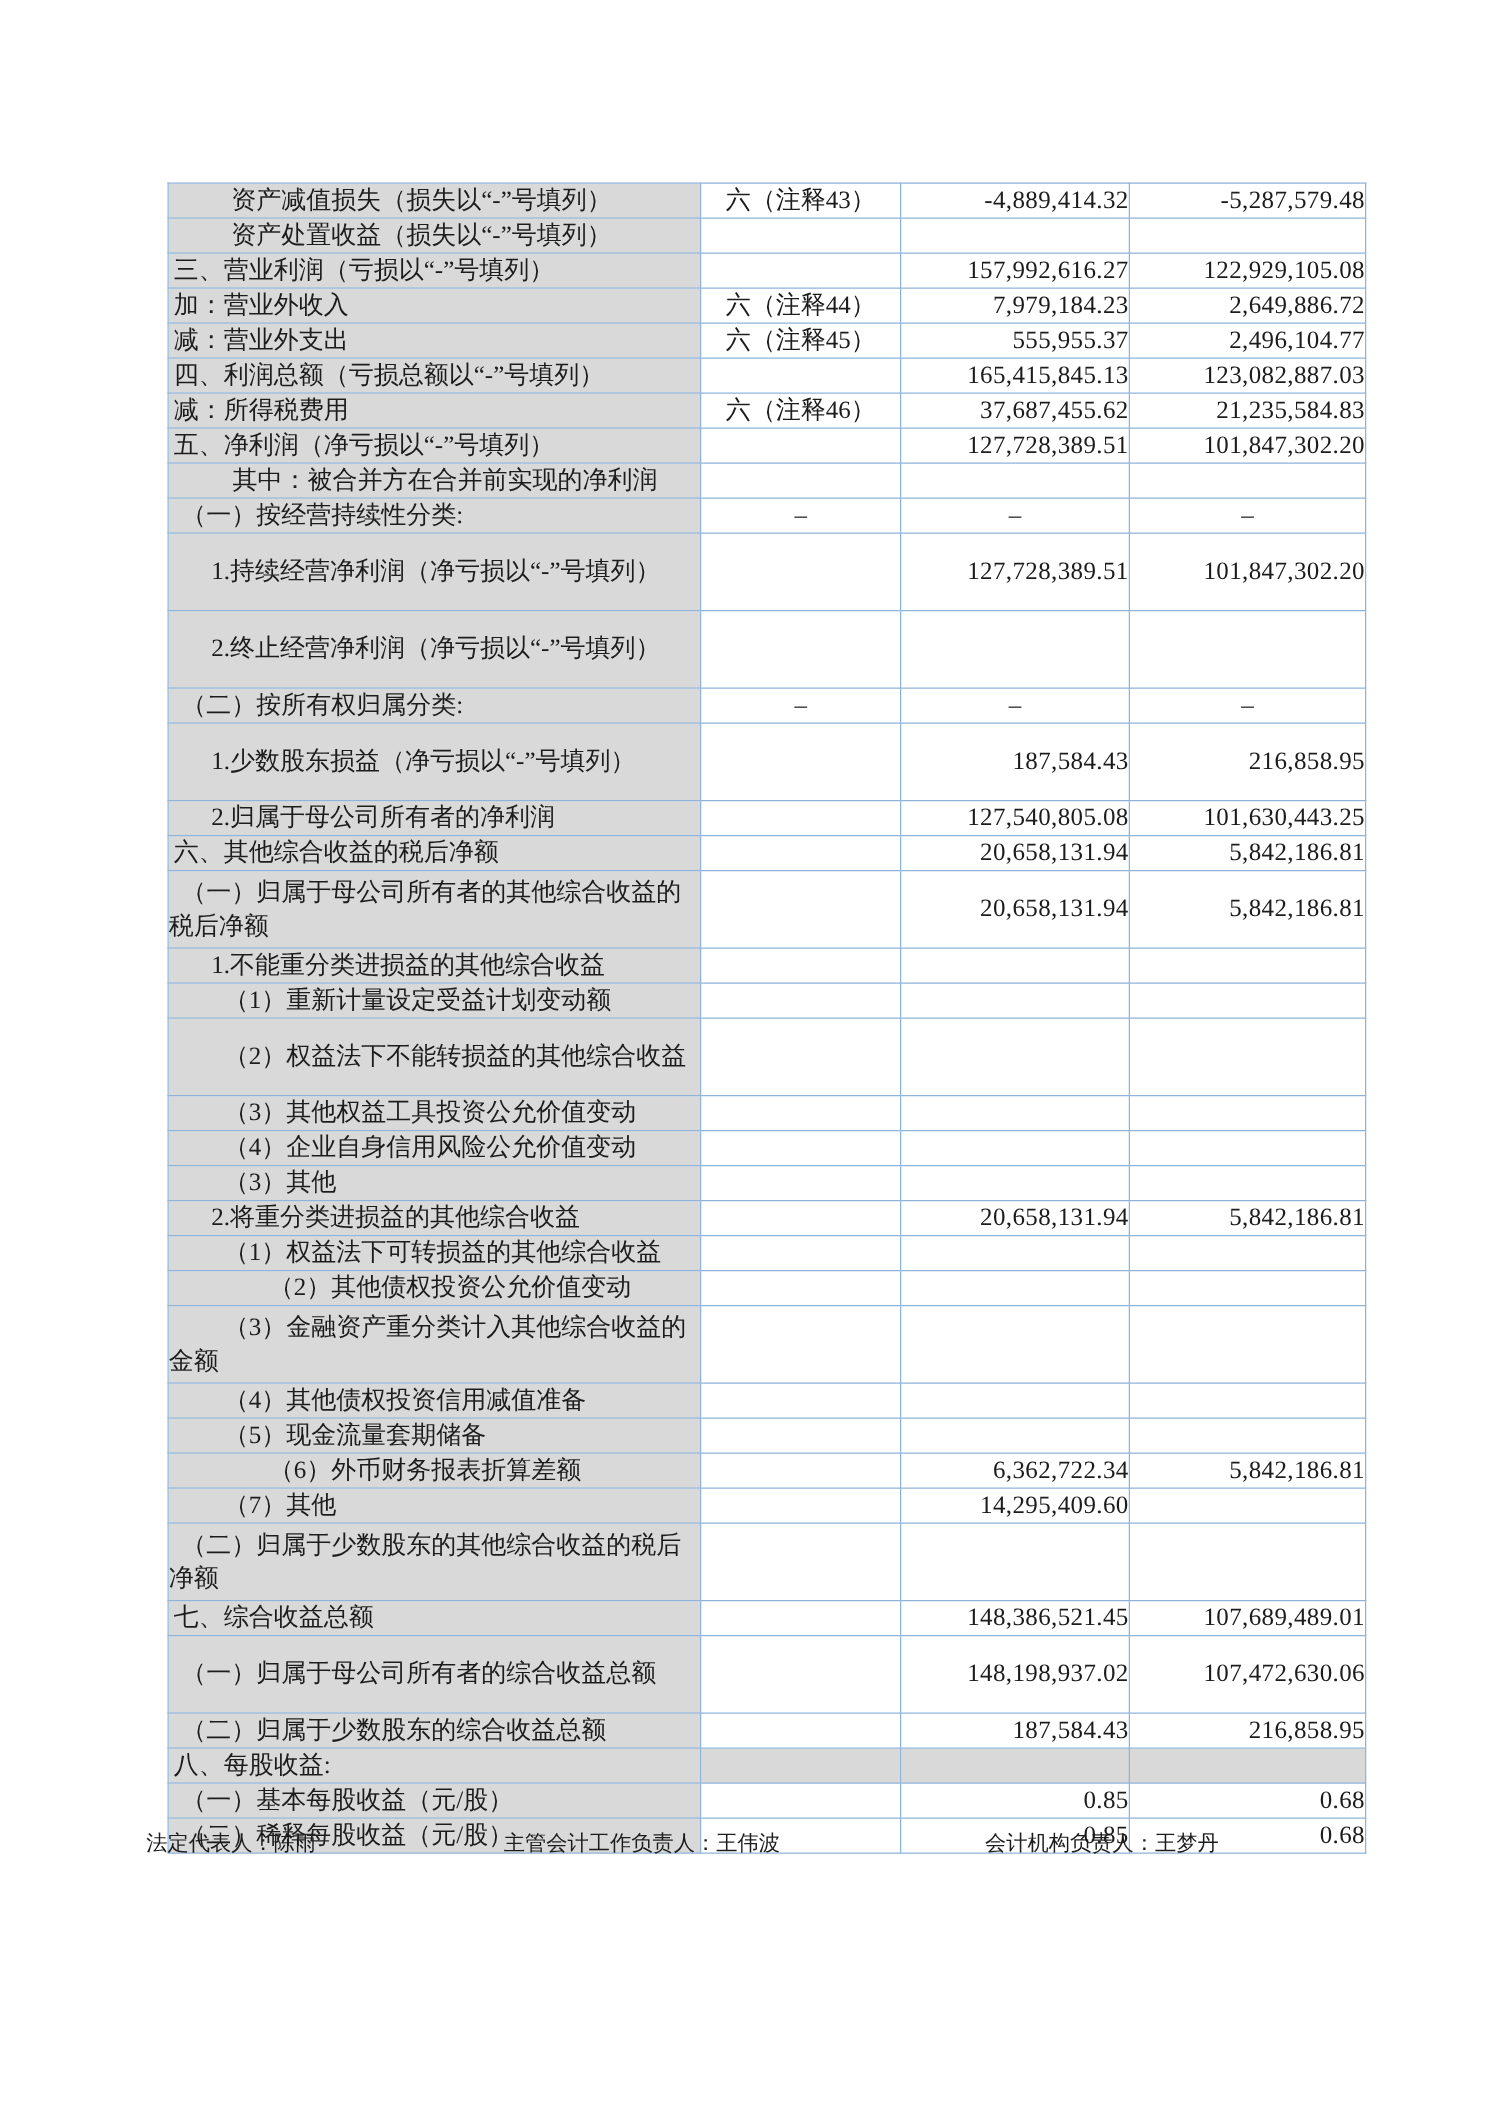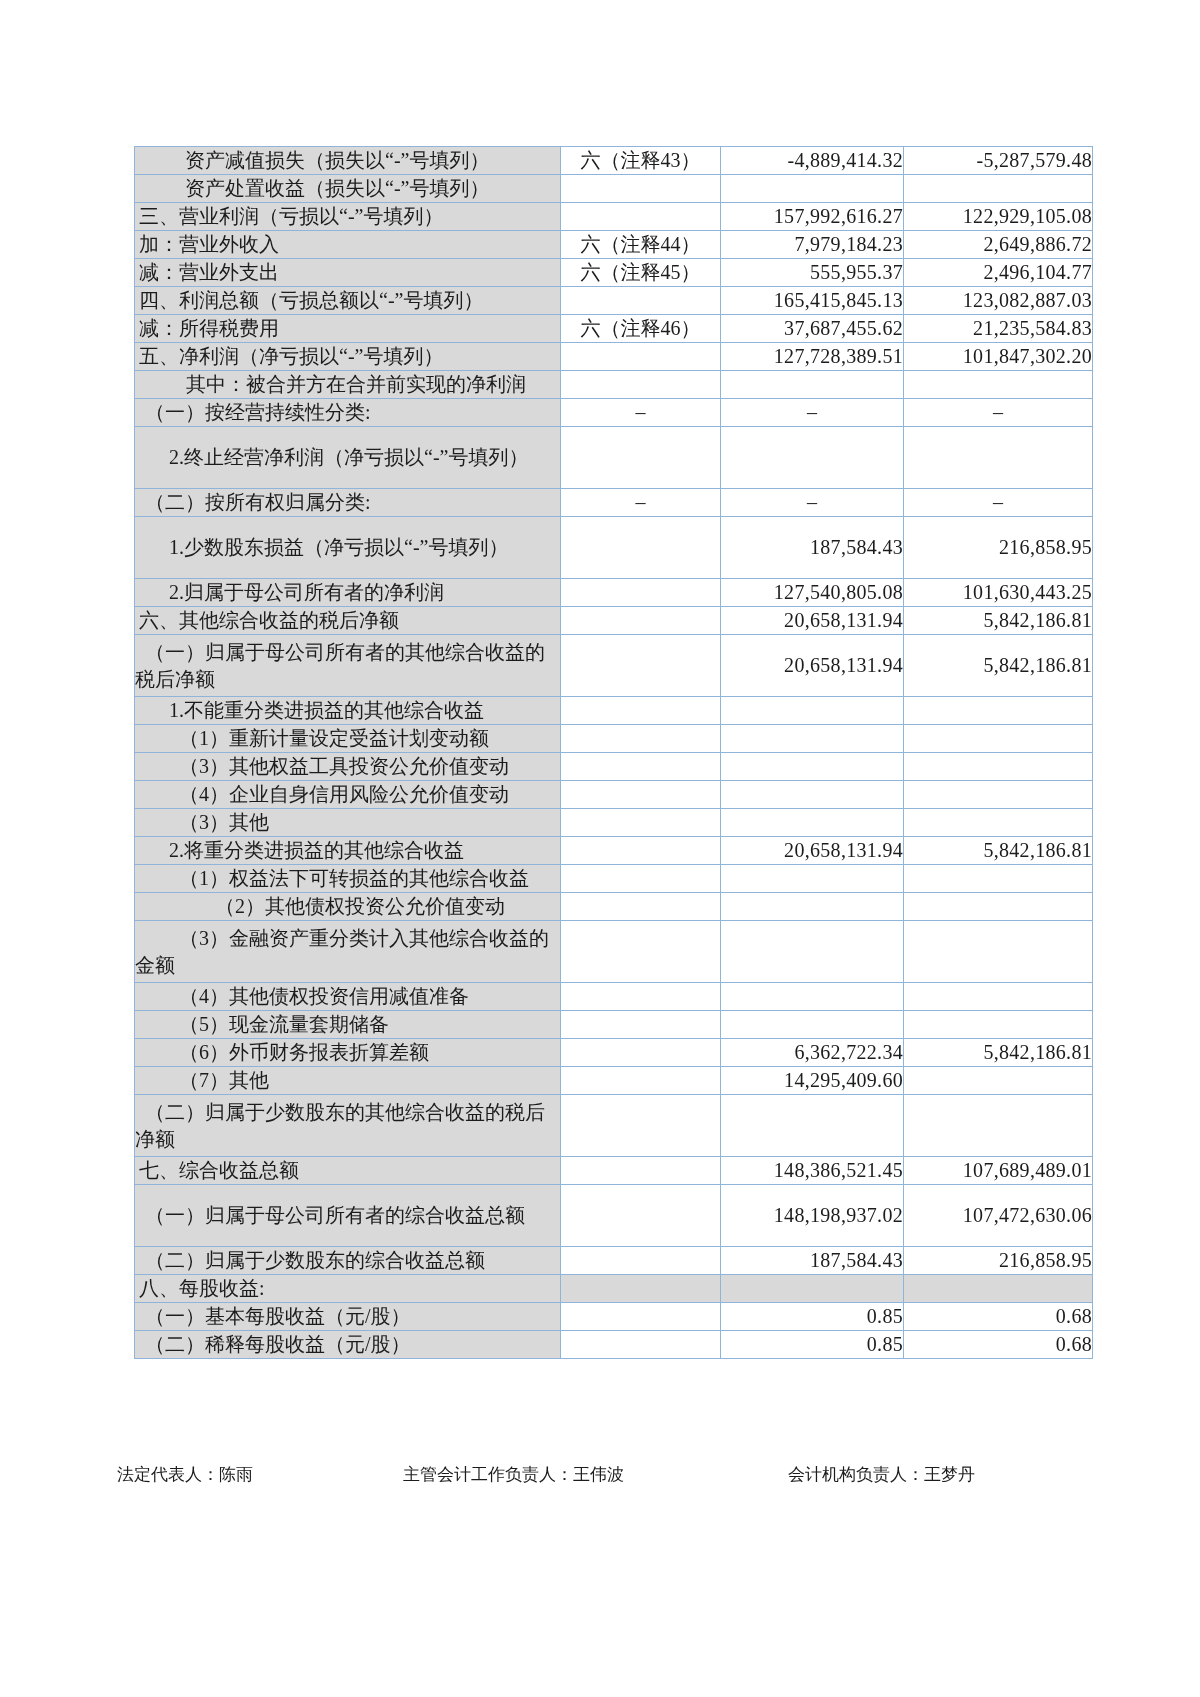--- a/index.html
+++ b/index.html
@@ -102,20 +102,26 @@
           <td class="c3"></td>
           <td class="c4"></td>
         </tr>
         <tr class="row">
           <td class="c1" style="text-indent: 10px;">（一）按经营持续性分类:</td>
           <td class="c2 dash">–</td>
           <td class="c3 dash">–</td>
           <td class="c4 dash">–</td>
         </tr>
         <tr class="row tall">
+          <td class="c1" style="text-indent: 34px;">1.持续经营净利润（净亏损以“-”号填列）</td>
+          <td class="c2"></td>
+          <td class="c3">127,728,389.51</td>
+          <td class="c4">101,847,302.20</td>
+        </tr>
+        <tr class="row tall">
           <td class="c1" style="text-indent: 34px;">2.终止经营净利润（净亏损以“-”号填列）</td>
           <td class="c2"></td>
           <td class="c3"></td>
           <td class="c4"></td>
         </tr>
         <tr class="row">
           <td class="c1" style="text-indent: 10px;">（二）按所有权归属分类:</td>
           <td class="c2 dash">–</td>
           <td class="c3 dash">–</td>
           <td class="c4 dash">–</td>
@@ -149,20 +155,26 @@
           <td class="c2"></td>
           <td class="c3"></td>
           <td class="c4"></td>
         </tr>
         <tr class="row">
           <td class="c1" style="text-indent: 44px;">（1）重新计量设定受益计划变动额</td>
           <td class="c2"></td>
           <td class="c3"></td>
           <td class="c4"></td>
         </tr>
+        <tr class="row tall">
+          <td class="c1" style="text-indent: 44px;">（2）权益法下不能转损益的其他综合收益</td>
+          <td class="c2"></td>
+          <td class="c3"></td>
+          <td class="c4"></td>
+        </tr>
         <tr class="row">
           <td class="c1" style="text-indent: 44px;">（3）其他权益工具投资公允价值变动</td>
           <td class="c2"></td>
           <td class="c3"></td>
           <td class="c4"></td>
         </tr>
         <tr class="row">
           <td class="c1" style="text-indent: 44px;">（4）企业自身信用风险公允价值变动</td>
           <td class="c2"></td>
           <td class="c3"></td>
@@ -204,21 +216,21 @@
           <td class="c3"></td>
           <td class="c4"></td>
         </tr>
         <tr class="row">
           <td class="c1" style="text-indent: 44px;">（5）现金流量套期储备</td>
           <td class="c2"></td>
           <td class="c3"></td>
           <td class="c4"></td>
         </tr>
         <tr class="row">
-          <td class="c1" style="text-indent: 44px;">（6）外币财务报表折算差额</td>
+          <td class="c1" style="text-indent: 44px; padding-left: 36px;">（6）外币财务报表折算差额</td>
           <td class="c2"></td>
           <td class="c3">6,362,722.34</td>
           <td class="c4">5,842,186.81</td>
         </tr>
         <tr class="row">
           <td class="c1" style="text-indent: 44px;">（7）其他</td>
           <td class="c2"></td>
           <td class="c3">14,295,409.60</td>
           <td class="c4"></td>
         </tr>

